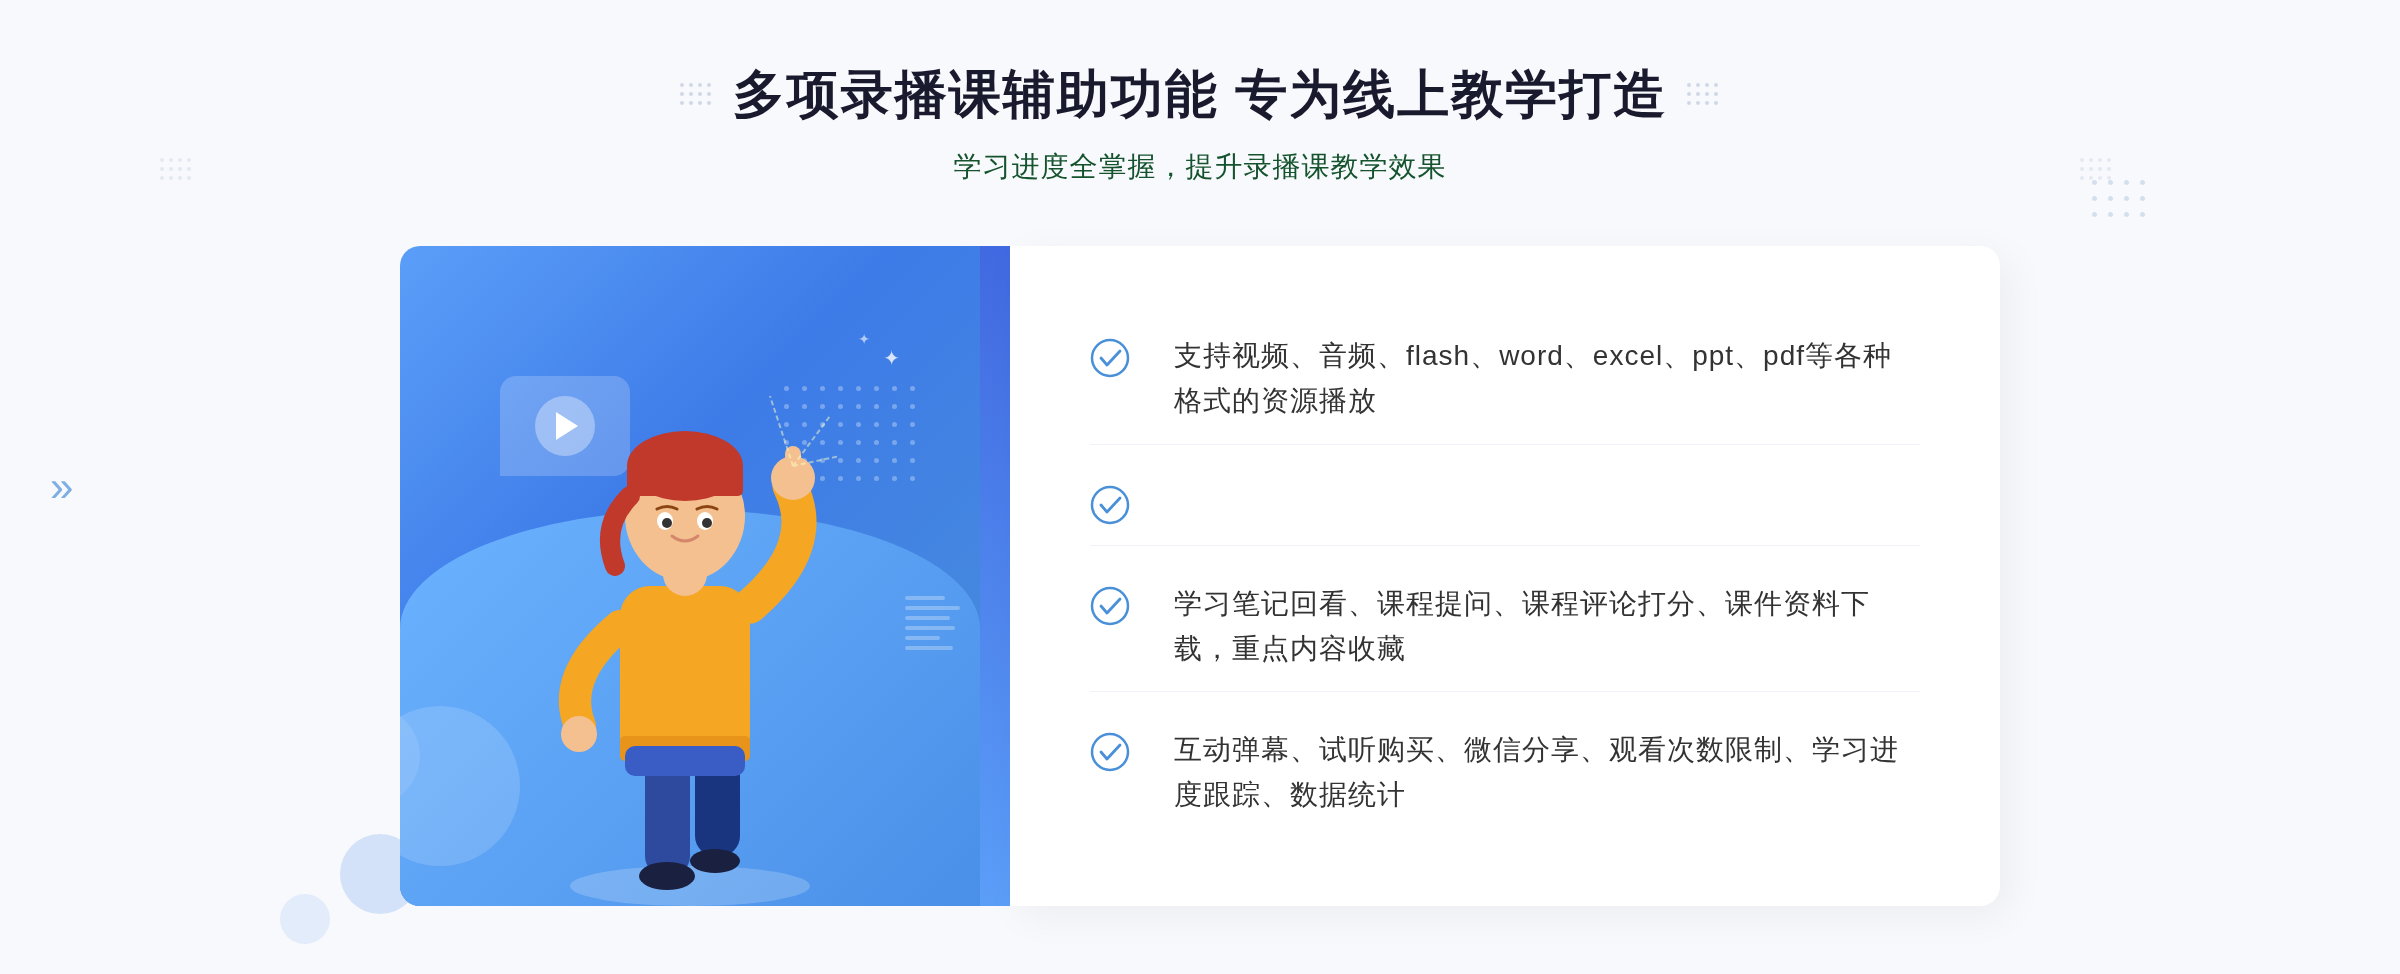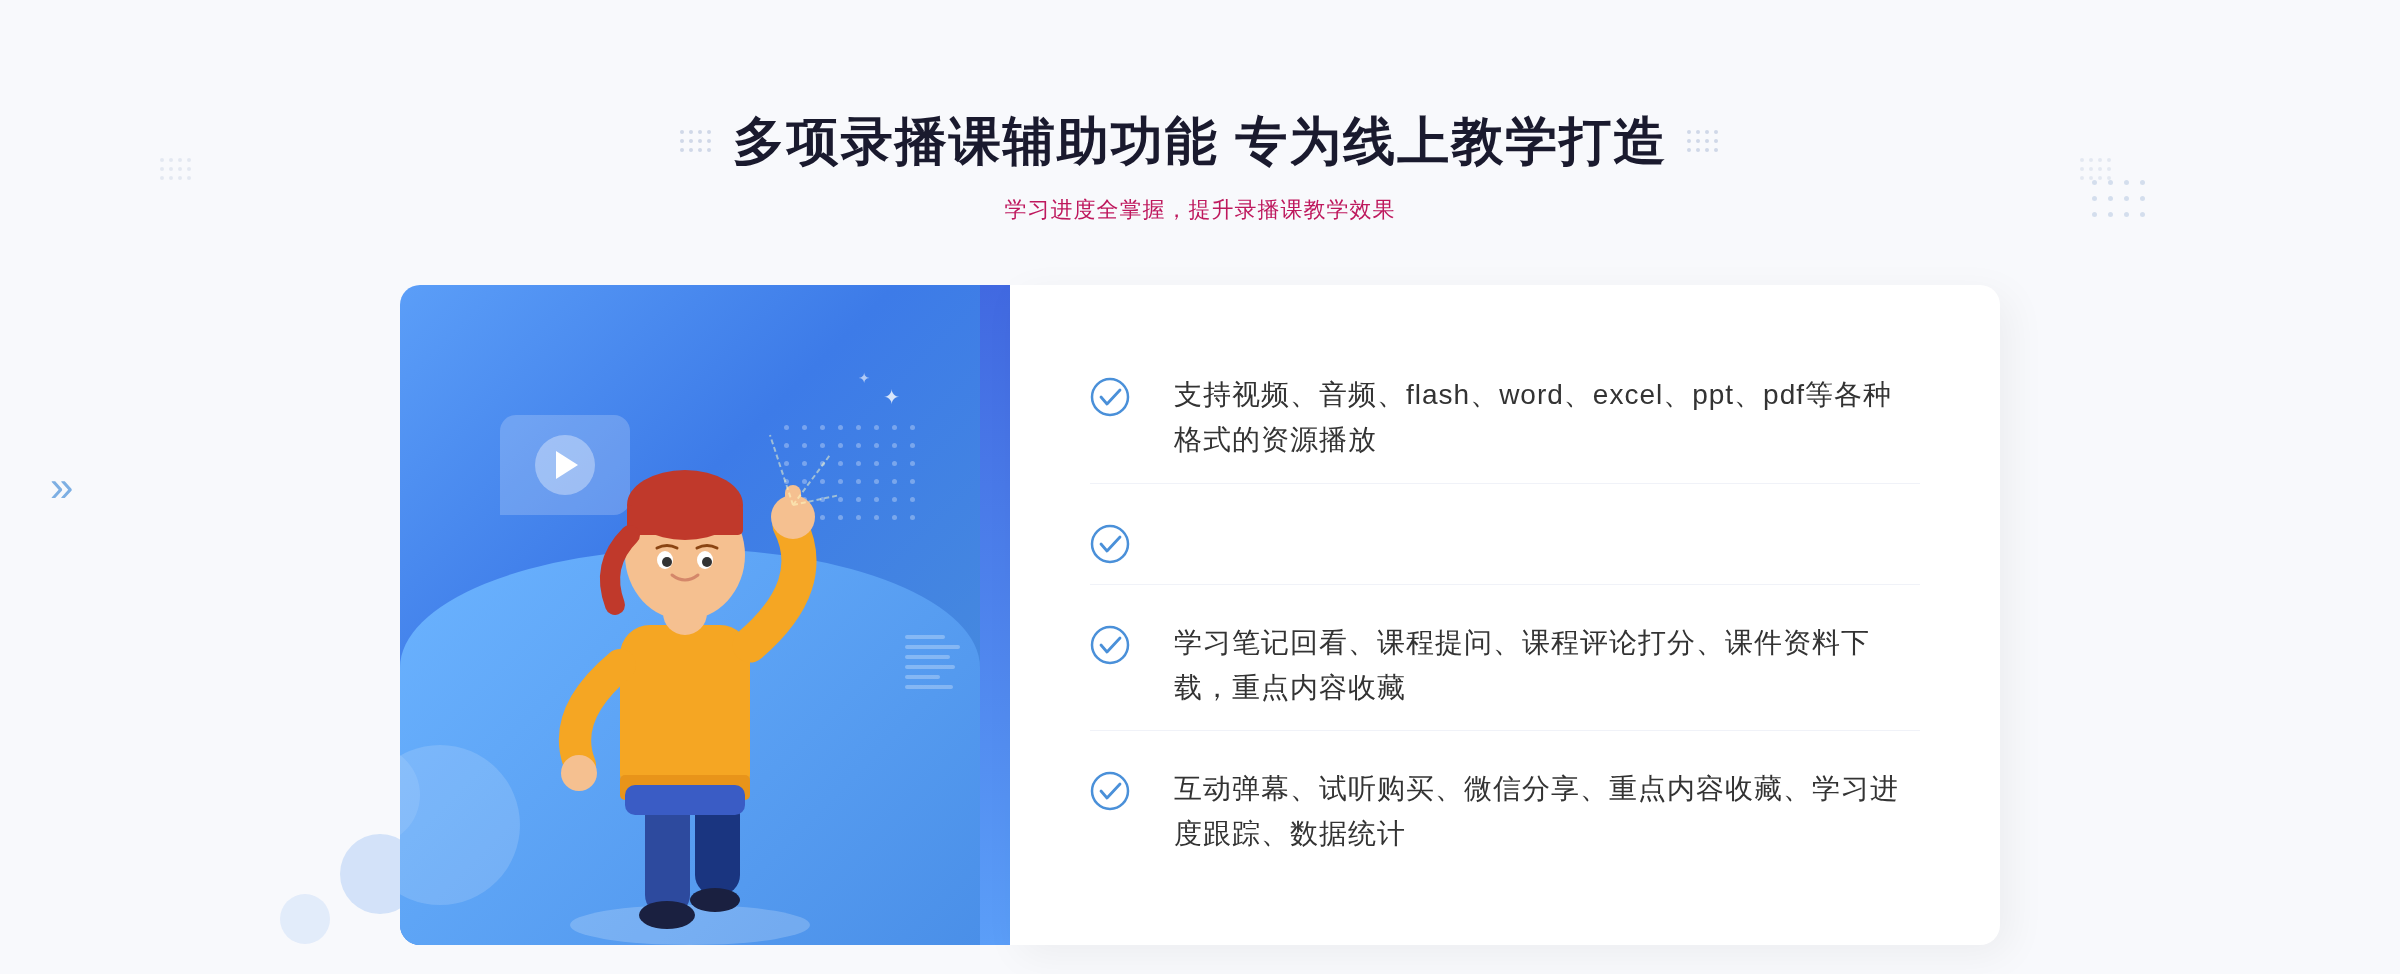--- a/index.html
+++ b/index.html
@@ -47,21 +47,20 @@
       width: 120px;
       height: 80px;
     }
 
     
     .header-section {
       text-align: center;
       margin-bottom: 60px;
       position: relative;
       z-index: 2;
-      margin-top: 47px;
     }
 
     .header-title-row {
       display: flex;
       align-items: center;
       justify-content: center;
       gap: 20px;
       margin-bottom: 18px;
     }
 
@@ -87,22 +86,22 @@
     }
 
     .main-title {
       font-size: 52px;
       font-weight: 700;
       color: #1a1a2e;
       letter-spacing: 2px;
     }
 
     .sub-title {
-      font-size: 22px;
-      color: #be185d;
+      font-size: 28px;
+      color: #14532d;
       letter-spacing: 1px;
     }
 
     
     .main-content {
       display: flex;
       align-items: stretch;
       width: 1600px;
       position: relative;
     }
@@ -609,19 +608,19 @@
         <p class="feature-text">学习笔记回看、课程提问、课程评论打分、课件资料下载，重点内容收藏</p>
       </div>
 
       <div class="feature-item">
         <div class="check-icon">
           <svg viewBox="0 0 40 40" xmlns="http://www.w3.org/2000/svg">
             <circle cx="20" cy="20" r="18" stroke="#4a90d9" stroke-width="2.5" fill="none"></circle>
             <polyline points="11,20 17,27 30,13" stroke="#4a90d9" stroke-width="2.8" fill="none" stroke-linecap="round" stroke-linejoin="round"></polyline>
           </svg>
         </div>
-        <p class="feature-text">互动弹幕、试听购买、微信分享、重点内容收藏、学习进度跟踪、数据统计</p>
+        <p class="feature-text">互动弹幕、试听购买、微信分享、观看次数限制、学习进度跟踪、数据统计</p>
       </div>
 
     </div>
   </div>
 
 </div>
 
 </body></html>

